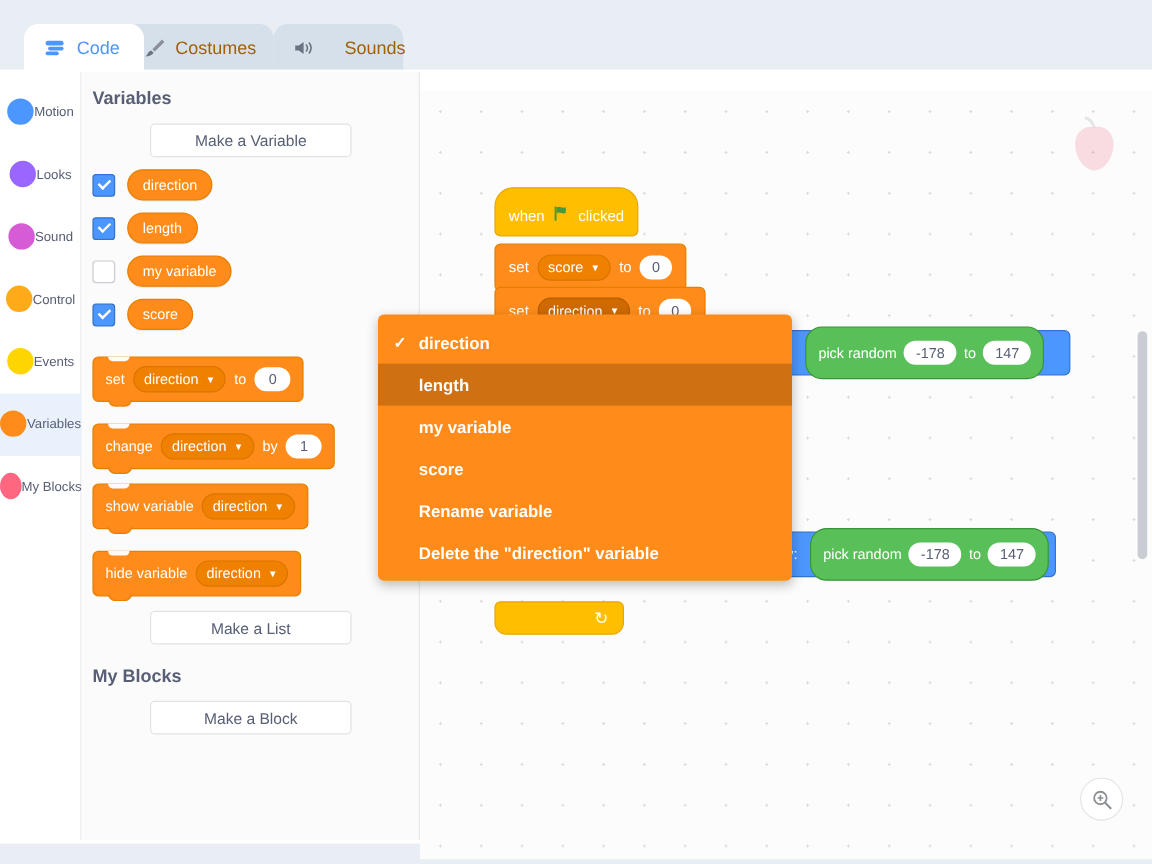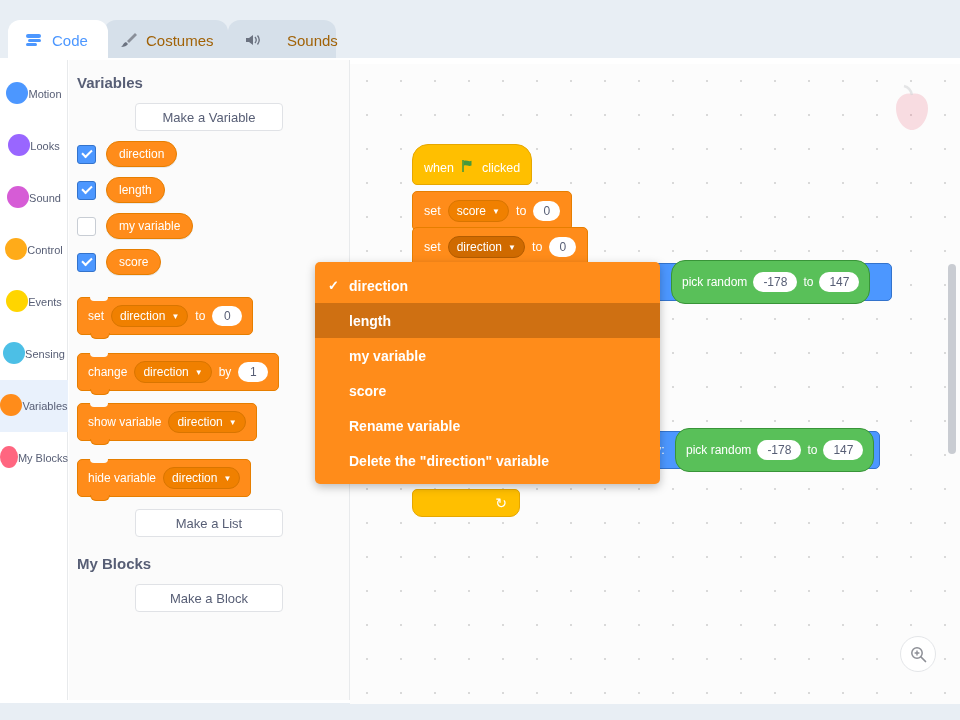--- a/index.html
+++ b/index.html
@@ -16,21 +16,21 @@
   .tab {
     position: absolute; top: 0; height: 40px;
     border-radius: 12px 12px 0 0;
     display: flex; align-items: center; gap: 8px;
     padding: 0 16px; box-sizing: border-box;
     font-size: 15px; color: #a16207;
     background: #d6e0ea; cursor: pointer;
   }
   .tab.active { background: #ffffff; color: #4c97ff; z-index: 3; }
   .tab .ticon { display: inline-flex; width: 20px; height: 20px; align-items: center; justify-content: center; }
-  #tab-code  { left: 8px;   width: 100px; }
+  #tab-code  { left: 20px;   width: 100px; }
   #tab-cost  { left: 104px; width: 124px; }
   #tab-snd   { left: 228px; width: 108px; gap: 25px; }
 
   
   .panel {
     position: absolute; left: 0; top: 58px;
     width: 960px; height: 645px; background: #ffffff;
   }
 
   
@@ -50,21 +50,21 @@
 
   
   .palette {
     position: absolute; left: 69px; top: 60px;
     width: 280px; height: 640px; background: #fbfbfb;
     border-right: 1px solid #e8eaec;
     overflow: hidden;
   }
   .pal-title { font-size: 15px; font-weight: bold; color: #575e75; margin: 14px 0 0 8px; }
   .wbtn {
-    display: block; margin: 12px auto 0 auto; width: 148px; height: 28px;
+    display: block; margin: 12px auto 0 auto; width: 168px; height: 28px;
     border: 1px solid #e0e2e6; border-radius: 4px; background: #ffffff;
     color: #575e75; font-size: 13px; font-family: inherit; cursor: pointer;
   }
   .varrow { display: flex; align-items: center; margin: 10px 0 0 8px; }
   .cbox {
     width: 17px; height: 17px; border-radius: 3px; border: 1px solid #c8cdd4;
     background: #ffffff; margin-right: 10px; cursor: pointer;
     display: flex; align-items: center; justify-content: center;
     flex: 0 0 auto;
   }
@@ -104,21 +104,21 @@
   .drop .carat { font-size: 8px; }
   .numin {
     background: #fff; color: #575e75; border-radius: 12px;
     padding: 3px 10px; font-size: 12px; min-width: 10px; text-align: center;
     cursor: text;
   }
   .blkrow { margin-top: 12px; }
 
   
   .canvas {
-    position: absolute; left: 350px; top: 64px;
+    position: absolute; left: 350px; top: 76px;
     width: 610px; height: 640px;
     background-color: #fcfcfc;
     background-image: radial-gradient(#d9d9d9 1px, transparent 1px);
     background-size: 34px 34px;
     overflow: hidden;
   }
   .sprite-ghost {
     position: absolute; right: 20px; top: 16px; opacity: .35;
     width: 56px; height: 56px;
   }
@@ -225,24 +225,20 @@
       <div class="catlabel">Sound</div>
     </div>
     <div class="cat">
       <div class="catdot" style="background:#ffab19"></div>
       <div class="catlabel">Control</div>
     </div>
     <div class="cat">
       <div class="catdot" style="background:#ffd500"></div>
       <div class="catlabel">Events</div>
     </div>
-    <div class="cat">
-      <div class="catdot" style="background:#4cbfe6"></div>
-      <div class="catlabel">Sensing</div>
-    </div>
     <div class="cat selected">
       <div class="catdot" style="background:#ff8c1a"></div>
       <div class="catlabel">Variables</div>
     </div>
     <div class="cat">
       <div class="catdot" style="background:#ff6680"></div>
       <div class="catlabel">My Blocks</div>
     </div>
   </div>
 

